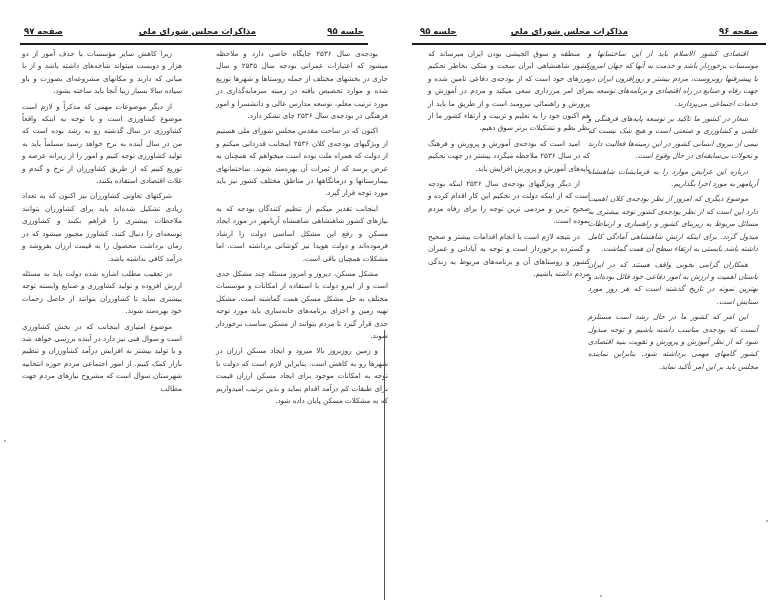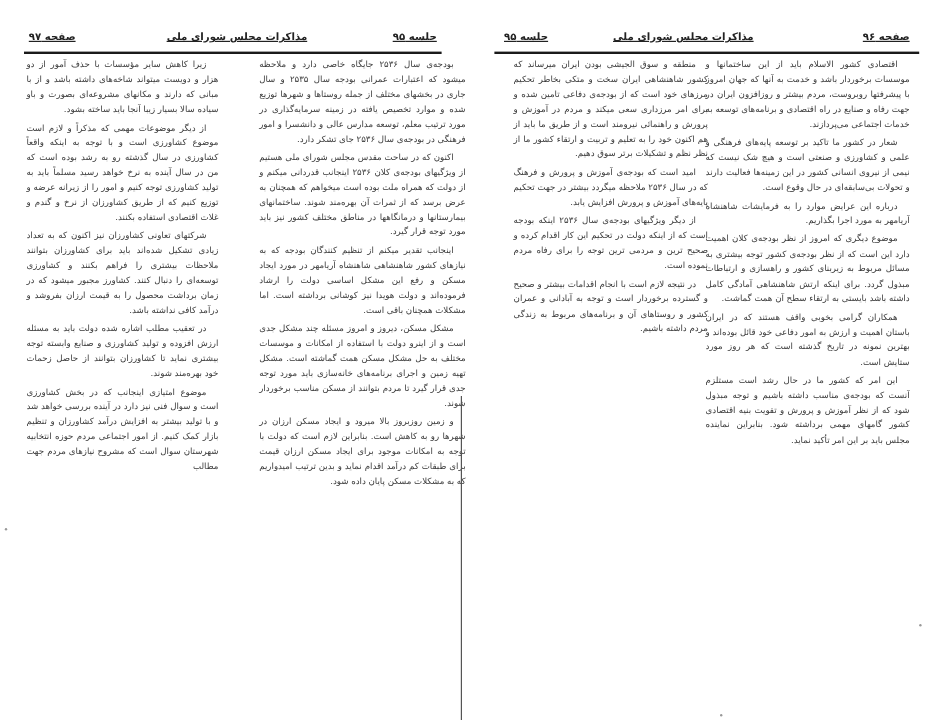--- a/index.html
+++ b/index.html
@@ -56,21 +56,21 @@
   </div>
   <div class="rule" style="left:20px;width:354px;"></div>
 
   <div class="col" style="left:36px;width:162px;">
     <p>منطقه و سوق الجیشی بودن ایران میرساند که کشور شاهنشاهی ایران سخت و متکی بخاطر تحکیم مرزهای خود است که از بودجه‌ی دفاعی تامین شده و برای امر مرزداری سعی میکند و مردم در آموزش و پرورش و راهنمائی نیرومند است و از طریق ما باید از هم اکنون خود را به تعلیم و تربیت و ارتقاء کشور ما از نظر نظم و تشکیلات برتر سوق دهیم.</p>
     <p>امید است که بودجه‌ی آموزش و پرورش و فرهنگ که در سال ۲۵۳۶ ملاحظه میگردد بیشتر در جهت تحکیم پایه‌های آموزش و پرورش افزایش یابد.</p>
     <p>از دیگر ویژگیهای بودجه‌ی سال ۲۵۳۶ اینکه بودجه است که از اینکه دولت در تحکیم این کار اقدام کرده و صحیح ترین و مردمی ترین توجه را برای رفاه مردم نموده است.</p>
     <p>در نتیجه لازم است با انجام اقدامات بیشتر و صحیح و گسترده برخوردار است و توجه به آبادانی و عمران کشور و روستاهای آن و برنامه‌های مربوط به زندگی مردم داشته باشیم.</p>
   </div>
 
-  <div class="col" style="left:196px;width:170px;">
+  <div class="col" style="left:196px;width:170px;font-style:italic;">
     <p>اقتصادی کشور الاسلام باید از این ساختمانها و موسسات برخوردار باشد و خدمت به آنها که جهان امروز با پیشرفتها روبروست، مردم بیشتر و روزافزون ایران در جهت رفاه و صنایع در راه اقتصادی و برنامه‌های توسعه به خدمات اجتماعی می‌پردازند.</p>
     <p>شعار در کشور ما تاکید بر توسعه پایه‌های فرهنگی و علمی و کشاورزی و صنعتی است و هیچ شک نیست که نیمی از نیروی انسانی کشور در این زمینه‌ها فعالیت دارند و تحولات بی‌سابقه‌ای در حال وقوع است.</p>
     <p>درباره این عرایض موارد را به فرمایشات شاهنشاه آریامهر به مورد اجرا بگذاریم.</p>
     <p>موضوع دیگری که امروز از نظر بودجه‌ی کلان اهمیت دارد این است که از نظر بودجه‌ی کشور توجه بیشتری به مسائل مربوط به زیربنای کشور و راهسازی و ارتباطات مبذول گردد. برای اینکه ارتش شاهنشاهی آمادگی کامل داشته باشد بایستی به ارتقاء سطح آن همت گماشت.</p>
     <p>همکاران گرامی بخوبی واقف هستند که در ایران باستان اهمیت و ارزش به امور دفاعی خود قائل بوده‌اند و بهترین نمونه در تاریخ گذشته است که هر روز مورد ستایش است.</p>
     <p>این امر که کشور ما در حال رشد است مستلزم آنست که بودجه‌ی مناسب داشته باشیم و توجه مبذول شود که از نظر آموزش و پرورش و تقویت بنیه اقتصادی کشور گامهای مهمی برداشته شود. بنابراین نماینده مجلس باید بر این امر تأکید نماید.</p>
   </div>
 </div>
 
 <div class="speck" style="left:4px;top:440px;"></div>

